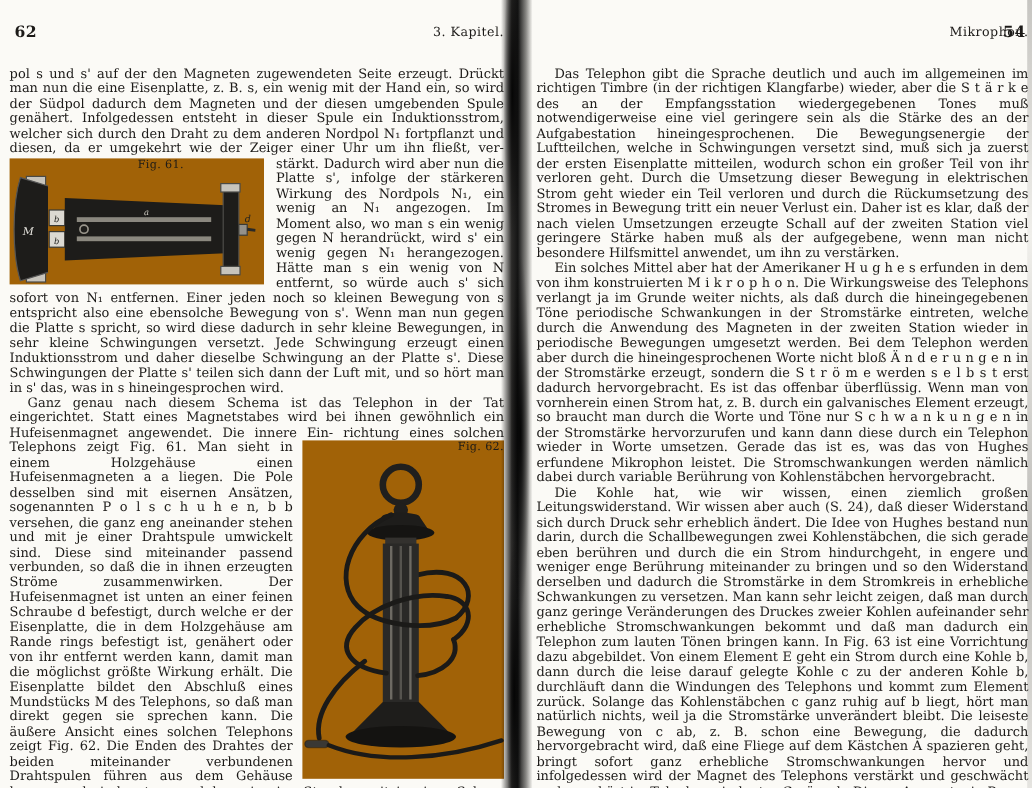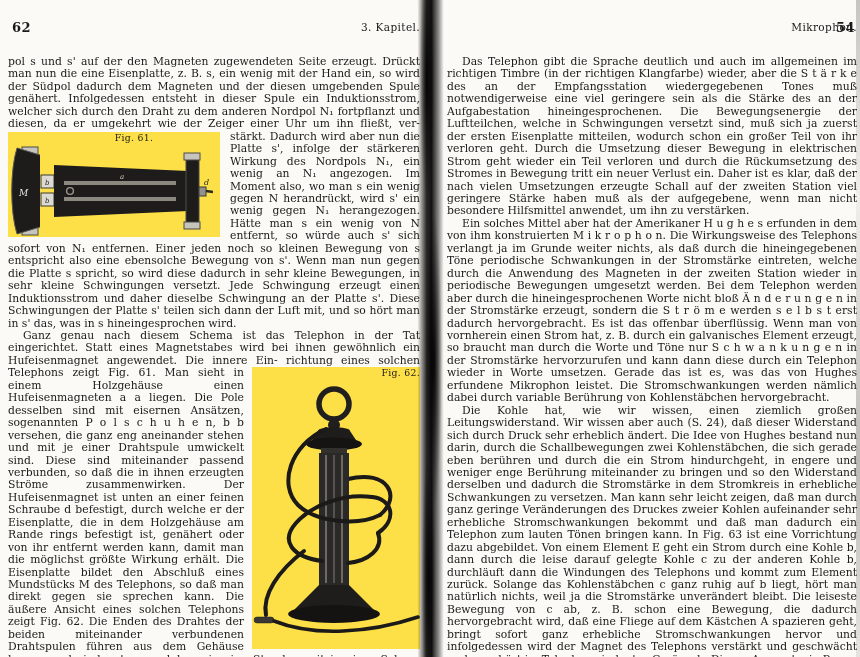--- a/index.html
+++ b/index.html
@@ -14,21 +14,21 @@
   .running-head{position:relative; height:16px; margin-top:5px; font-size:11.5px;}
   .running-head .head-title{display:block; text-align:right; font-size:10.5px; letter-spacing:.4px;}
   .running-head .page-num{position:absolute; top:-1px; font-size:13px; font-weight:bold; letter-spacing:.5px;}
   .page-num.left{left:4px;} .page-num.right{right:2px;}
   .page-text{
     margin-top:19px; font-size:10.8px; line-height:12.45px;
     text-align:justify; text-justify:inter-word; hyphens:auto;
   }
   .para{margin:0;}
   .indent{text-indent:15px;}
-  .figure{background:#fde047;}
+  .figure{background:#a16207;}
   .fig-left{float:left; width:212px; margin:1px 10px 2px 0;}
   .fig-right{float:right; width:168px; margin:0 0 2px 8px;}
   .fig-caption{display:block; text-align:right; font-size:9.3px; letter-spacing:.3px; text-indent:0; margin-bottom:1px;}
   .fig-caption-61{text-align:center; padding-left:40px;}
   svg{display:block;}
   .gutter{
     position:absolute; left:415px; top:0; width:30px; height:657px;
     background:
       radial-gradient(ellipse 10px 160px at 40% 12%, rgba(0,0,0,.85), transparent 75%),
       radial-gradient(ellipse 11px 200px at 62% 55%, rgba(0,0,0,.9), transparent 75%),

